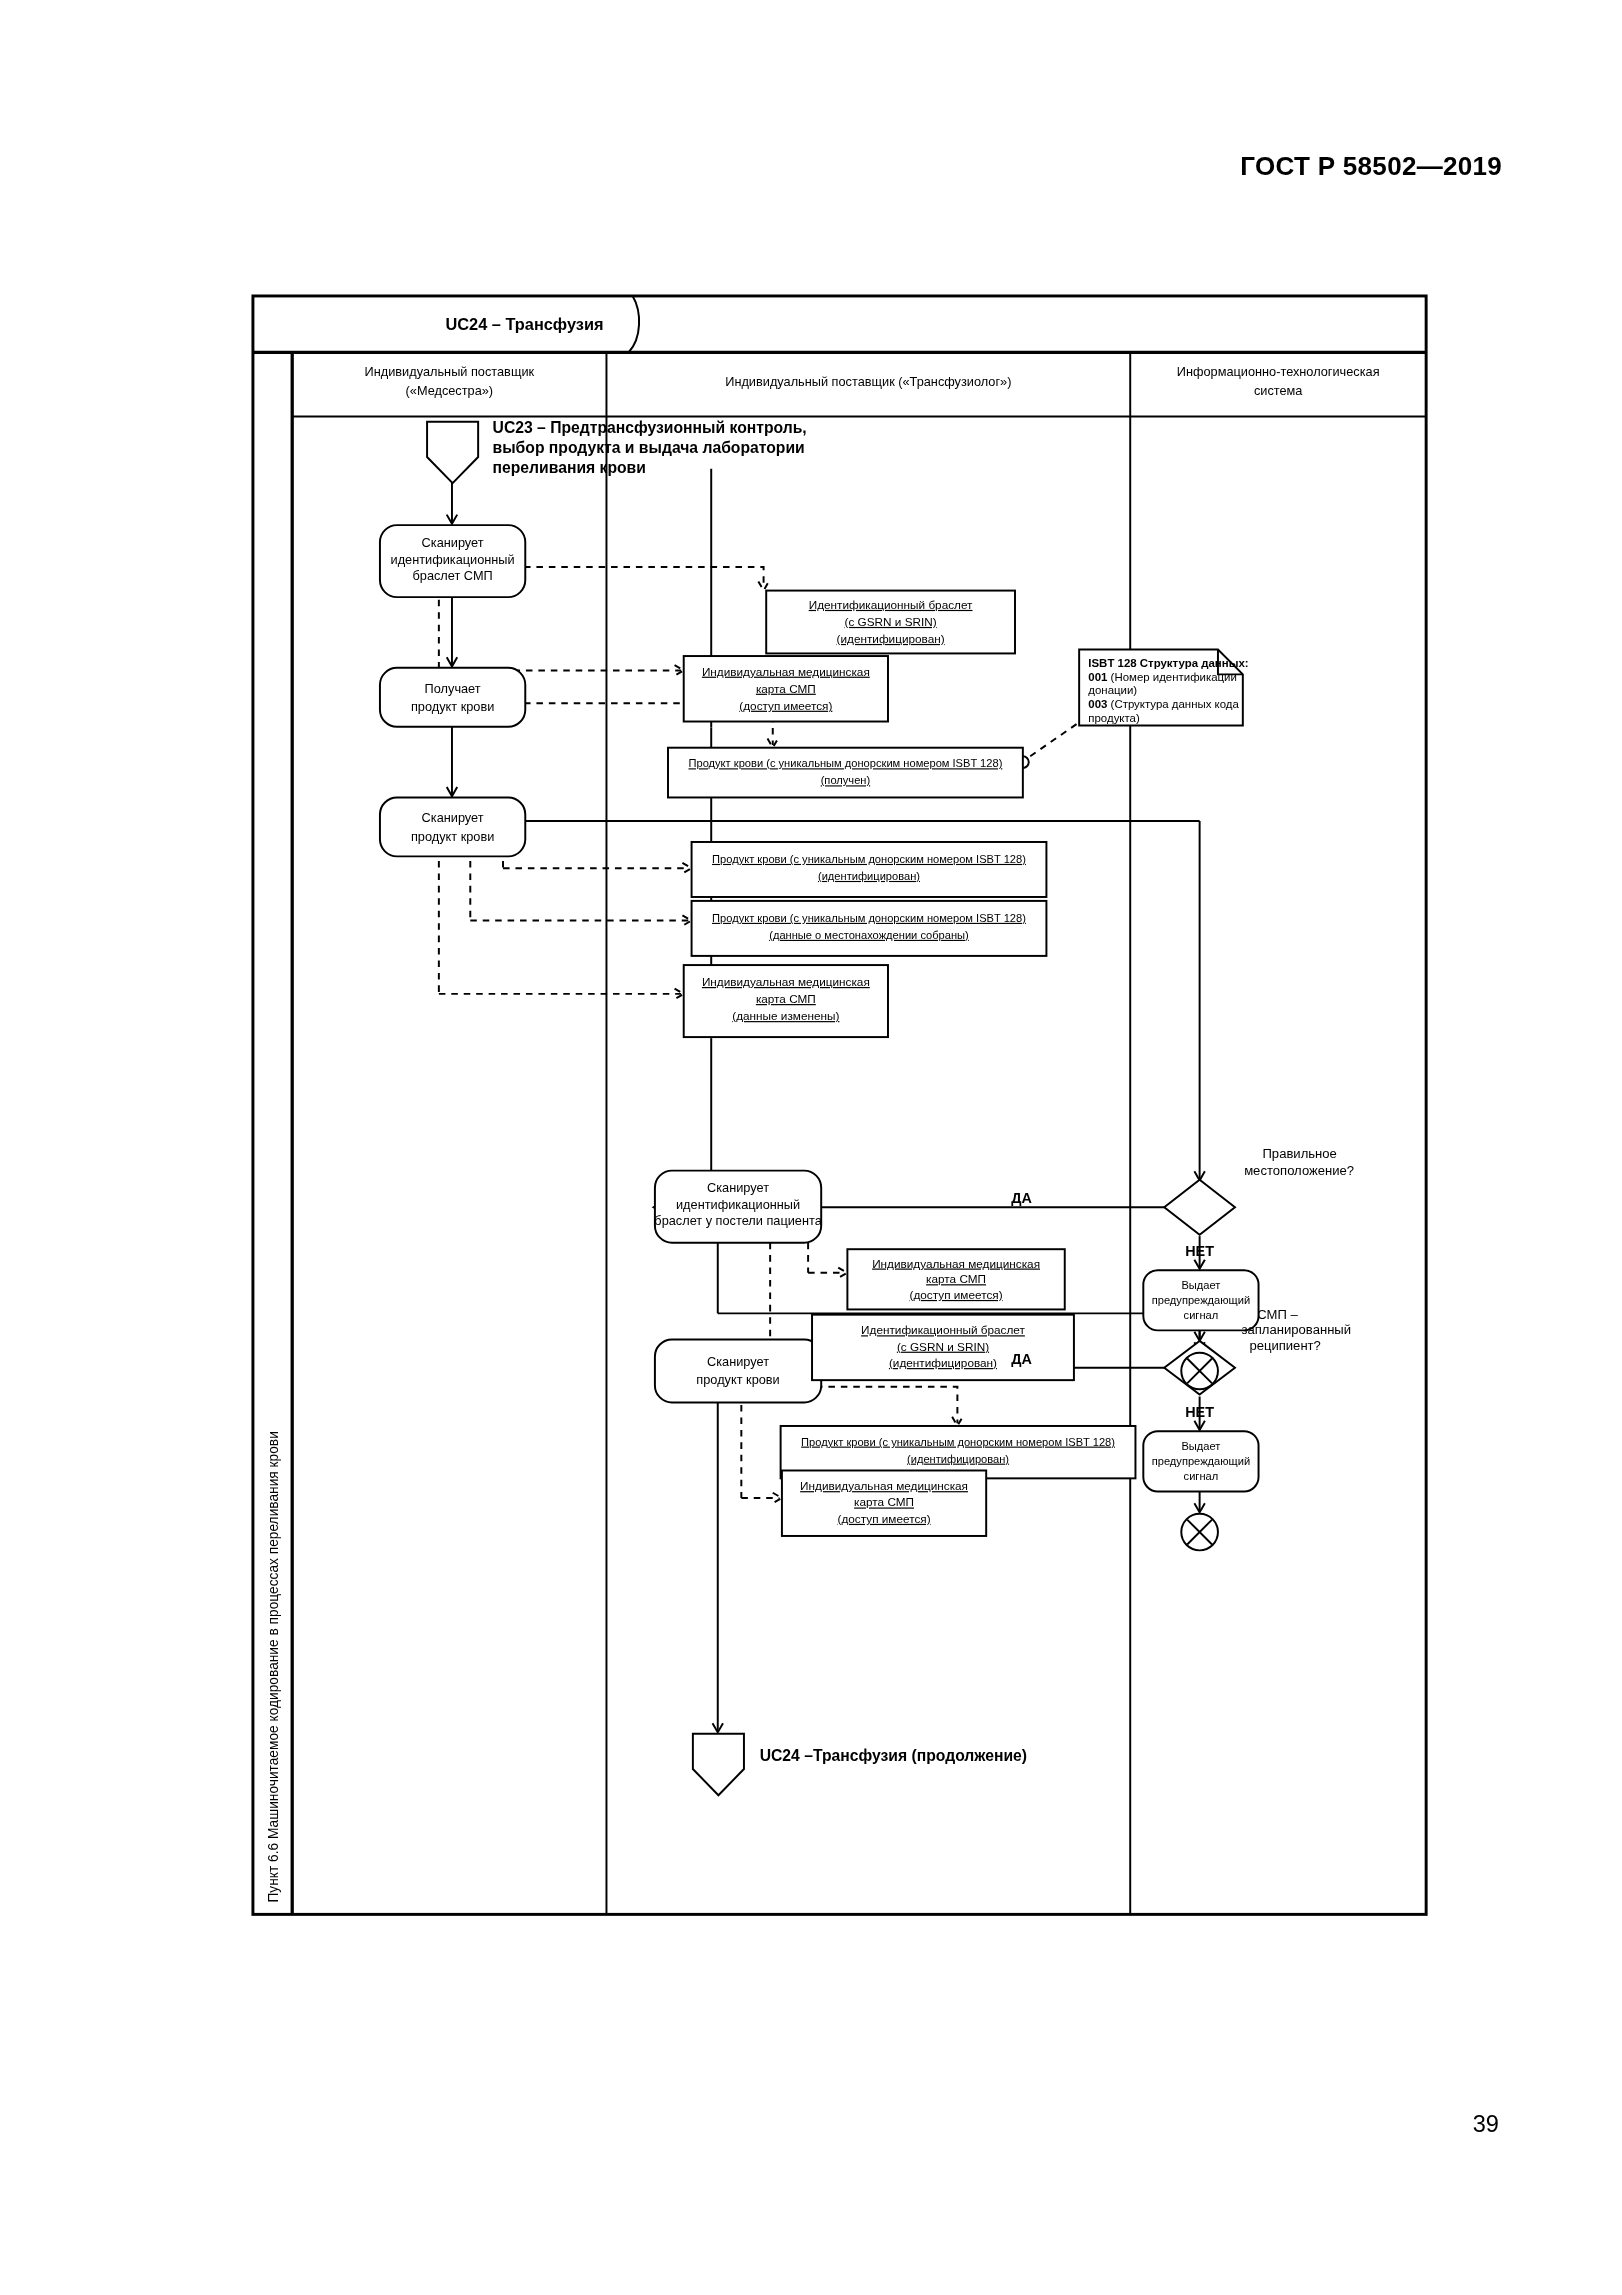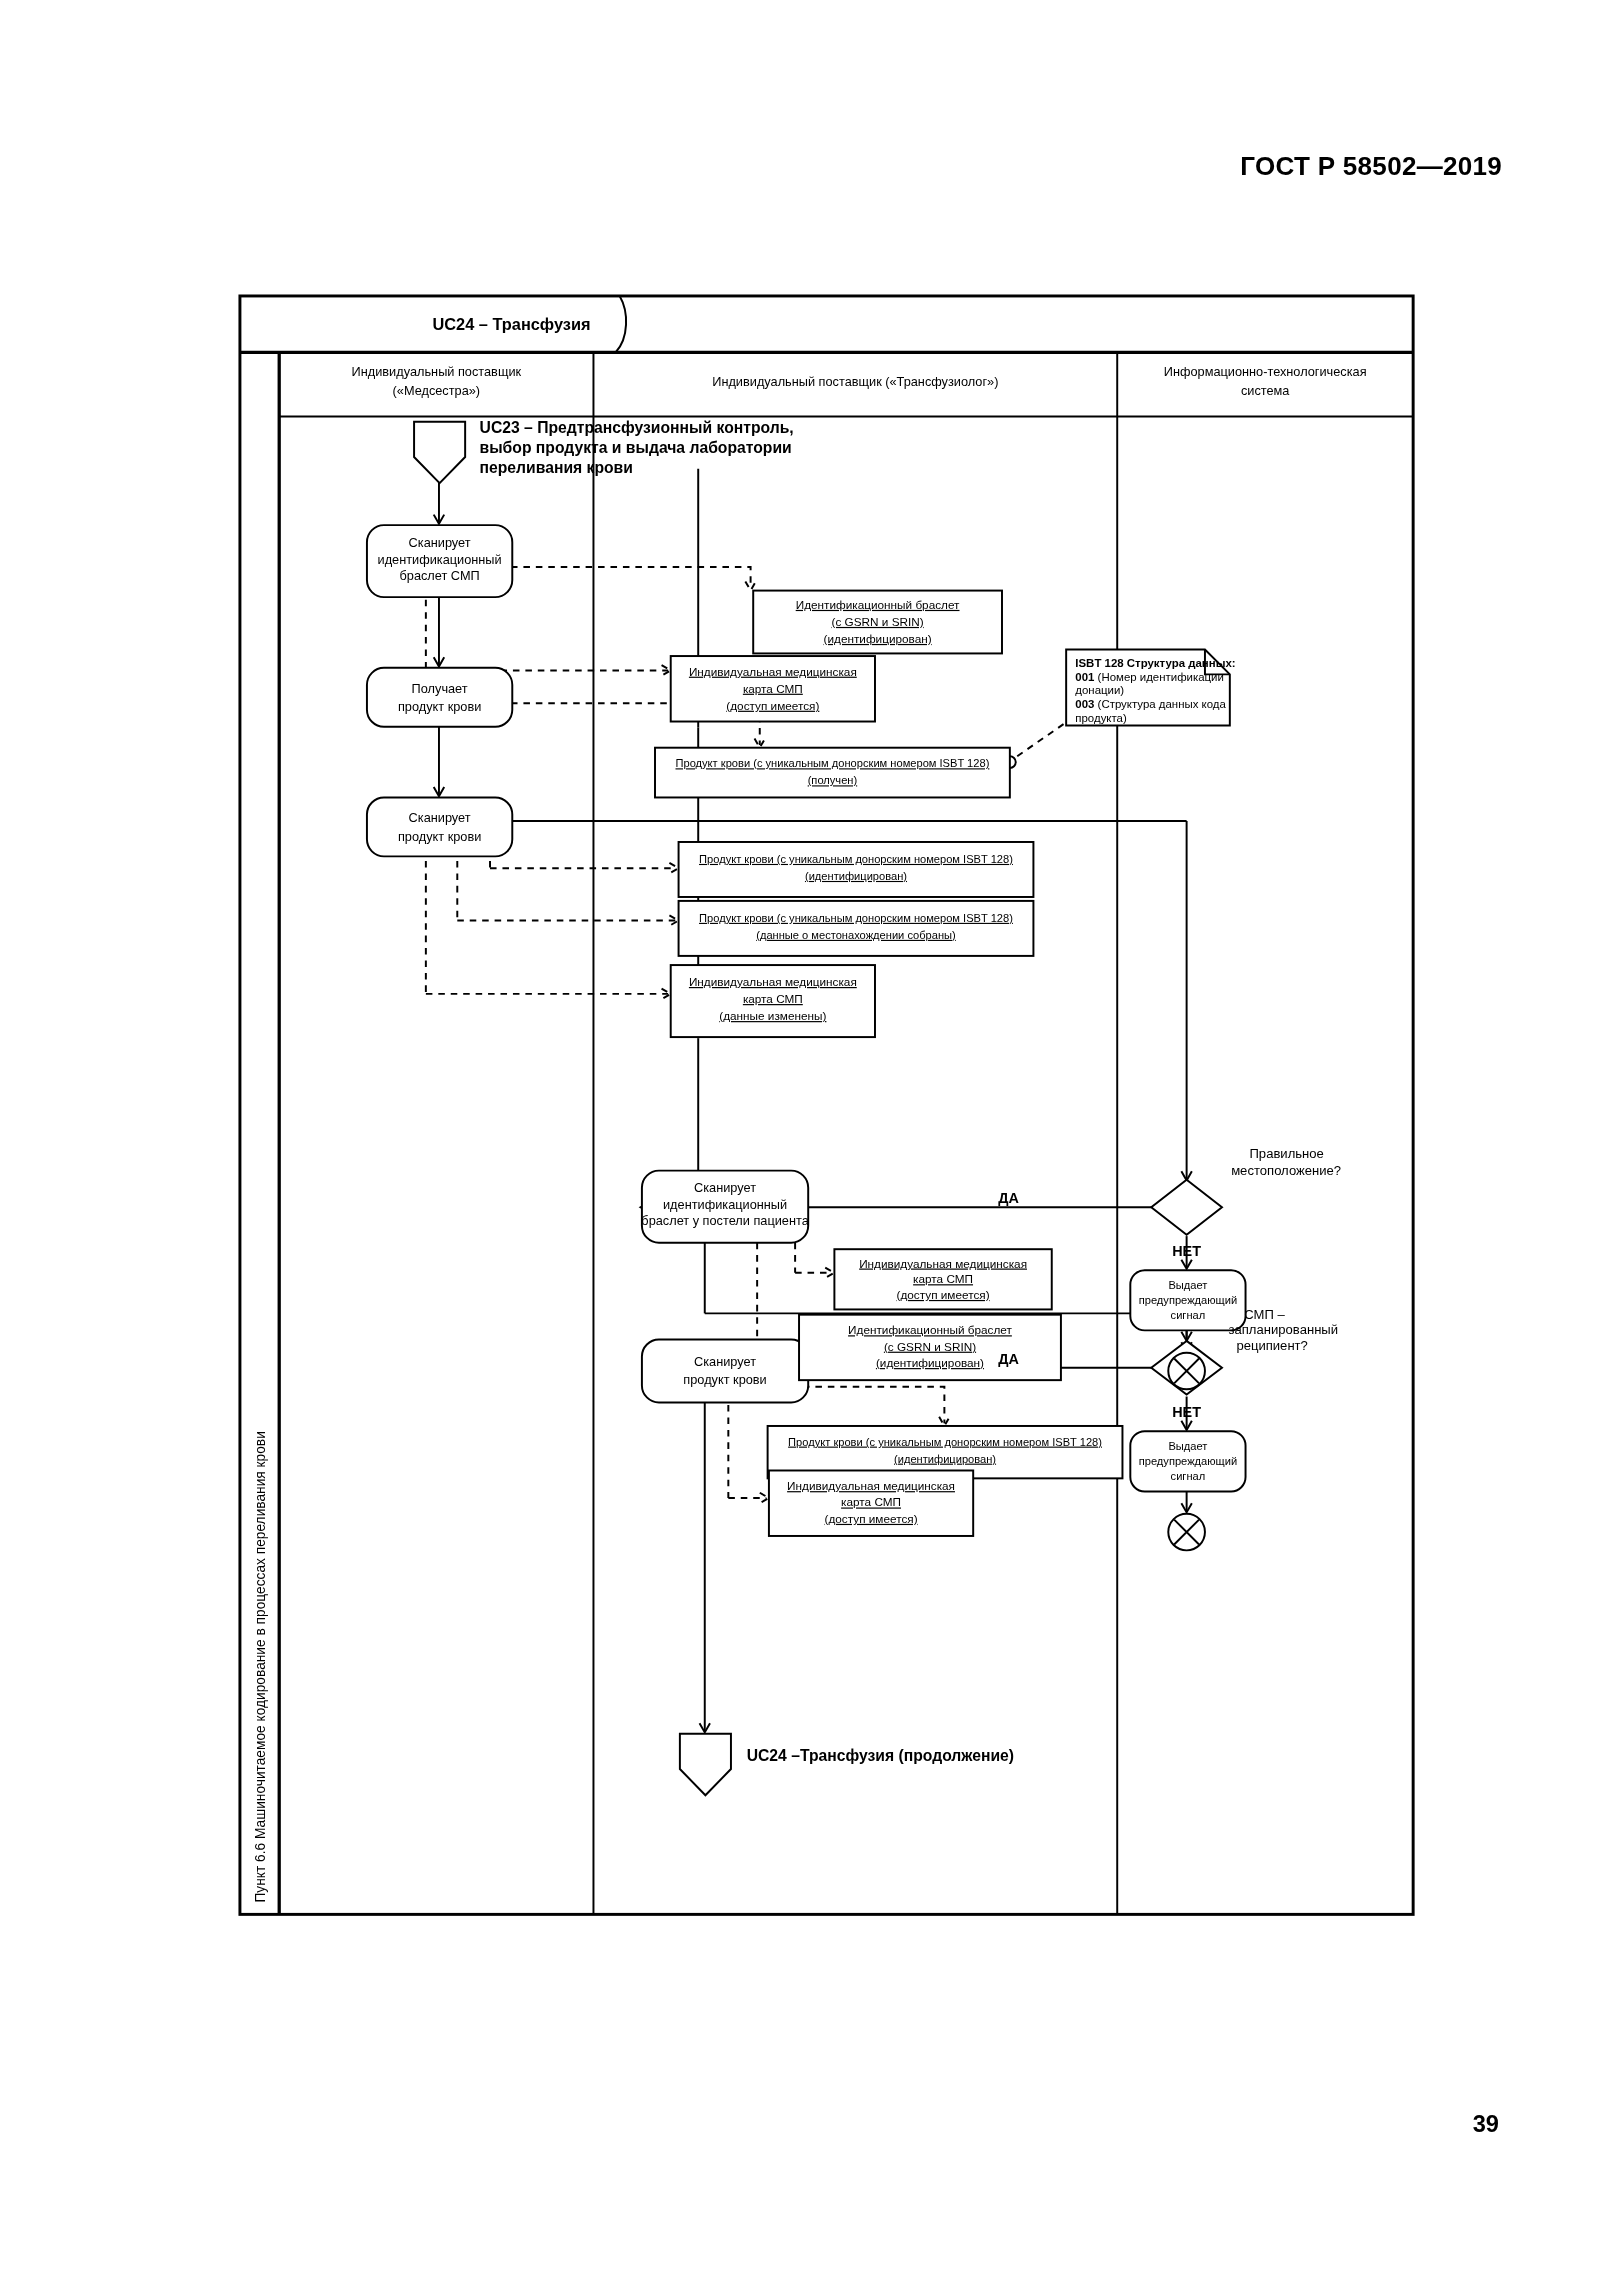--- a/index.html
+++ b/index.html
@@ -1,30 +1,30 @@
 <!DOCTYPE html>
 <html style="font-size:10.5px"><head>
 <meta charset="utf-8">
 <style>
   html,body{margin:0;padding:0;background:#fff;}
   body{
     width:1623px;height:2295px;position:relative;
     font-family:"Liberation Sans", sans-serif;color:#000;
   }
-  .page{position:absolute;inset:0;}
+  .page{position:absolute;inset:0;margin-left:13px;}
   .std-header{
     position:absolute;top:151px;right:121px;
     font-size:26px;font-weight:bold;letter-spacing:0.3px;white-space:nowrap;
   }
   .figure-caption{
     position:absolute;top:1960px;left:0;width:1623px;text-align:center;
     font-size:24px;
   }
   .page-number{
-    position:absolute;top:2111px;right:124px;font-size:23.6px;font-weight:bold;
+    position:absolute;top:2111px;right:124px;font-size:23.6px;font-weight:normal;
   }
   .diagram-wrap{position:absolute;left:236px;top:292px;width:1185px;height:1627px;}
   svg{display:block;overflow:visible;}
   text{font-family:"Liberation Sans", sans-serif;fill:#000;}
   .t-lane{font-size:19.5px;}
   .t-frame{font-size:25px;font-weight:bold;}
   .t-act{font-size:19.5px;}
   .t-obj{font-size:18px;}
   .t-objsm{font-size:17px;}
   .t-note{font-size:17.5px;}

